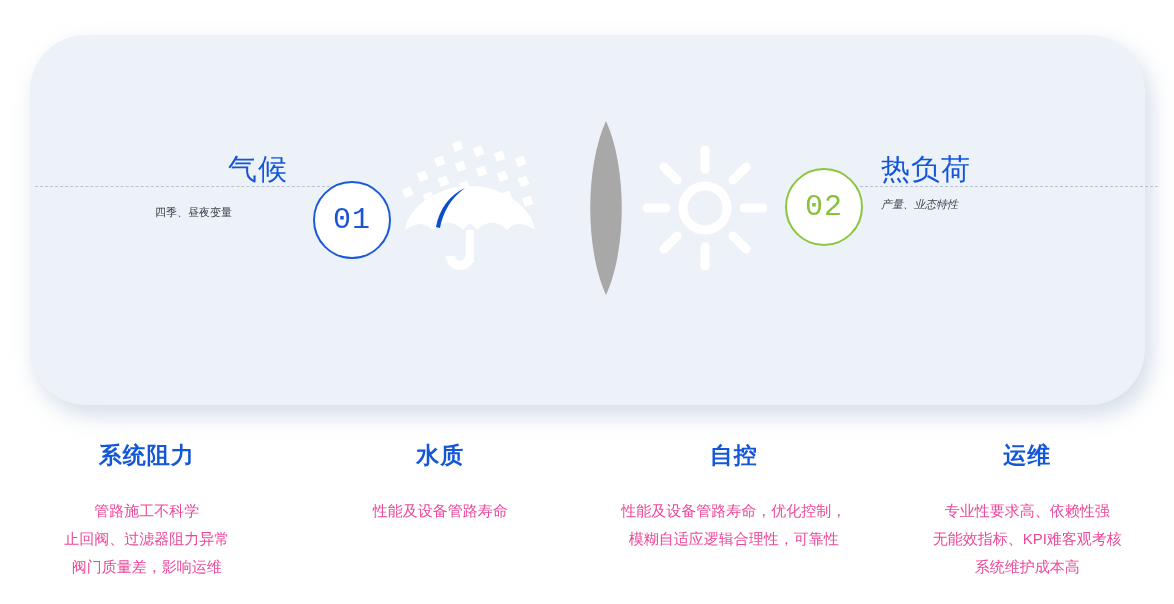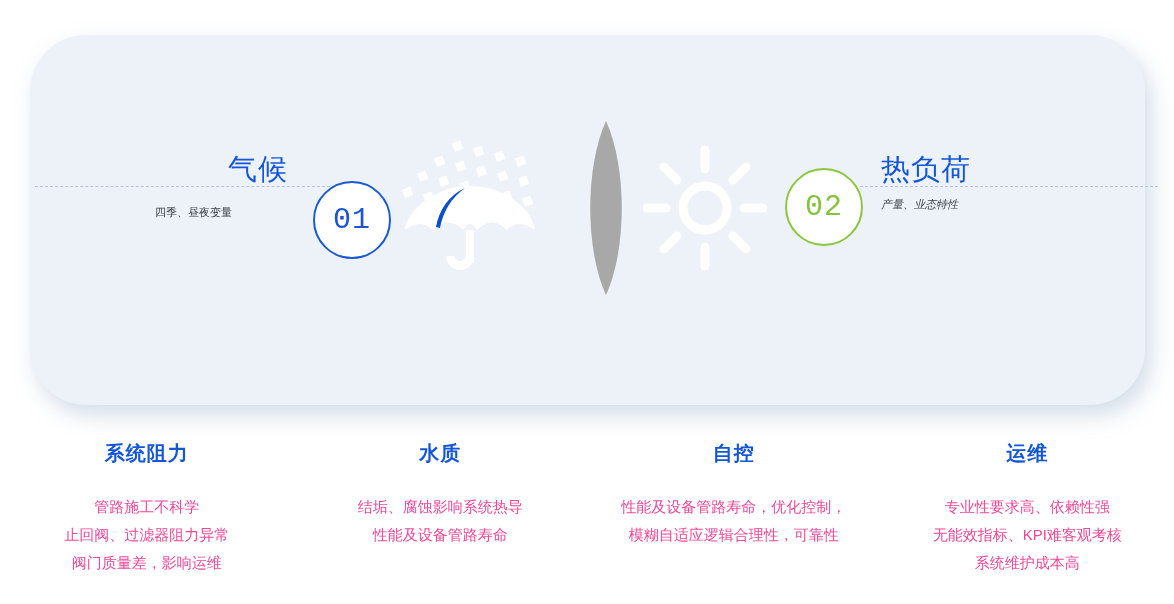--- a/index.html
+++ b/index.html
@@ -107,21 +107,21 @@
     width:1174px;
     display:flex;
   }
   .col{
     flex:1 1 0;
     text-align:center;
     padding:0 8px;
     box-sizing:border-box;
   }
   .col-title{
-    font-size:20px;font-weight:bold;
+    font-size:23px;font-weight:bold;
     color:#1356d8;
     letter-spacing:1px;
     margin-bottom:26px;
   }
   .col-line{
     font-size:15px;
     color:#ec4899;
     line-height:1.85;
     white-space:nowrap;
   }
@@ -213,21 +213,20 @@
 
 <div id="columns">
     <div class="col">
       <div class="col-title">系统阻力</div>
       <div class="col-line">管路施工不科学</div>
       <div class="col-line">止回阀、过滤器阻力异常</div>
       <div class="col-line">阀门质量差，影响运维</div>
     </div>
     <div class="col">
       <div class="col-title">水质</div>
-      <div class="col-line">结垢、腐蚀影响系统热导</div>
       <div class="col-line">性能及设备管路寿命</div>
     </div>
     <div class="col">
       <div class="col-title">自控</div>
       <div class="col-line">性能及设备管路寿命，优化控制，</div>
       <div class="col-line">模糊自适应逻辑合理性，可靠性</div>
     </div>
     <div class="col">
       <div class="col-title">运维</div>
       <div class="col-line">专业性要求高、依赖性强</div>

